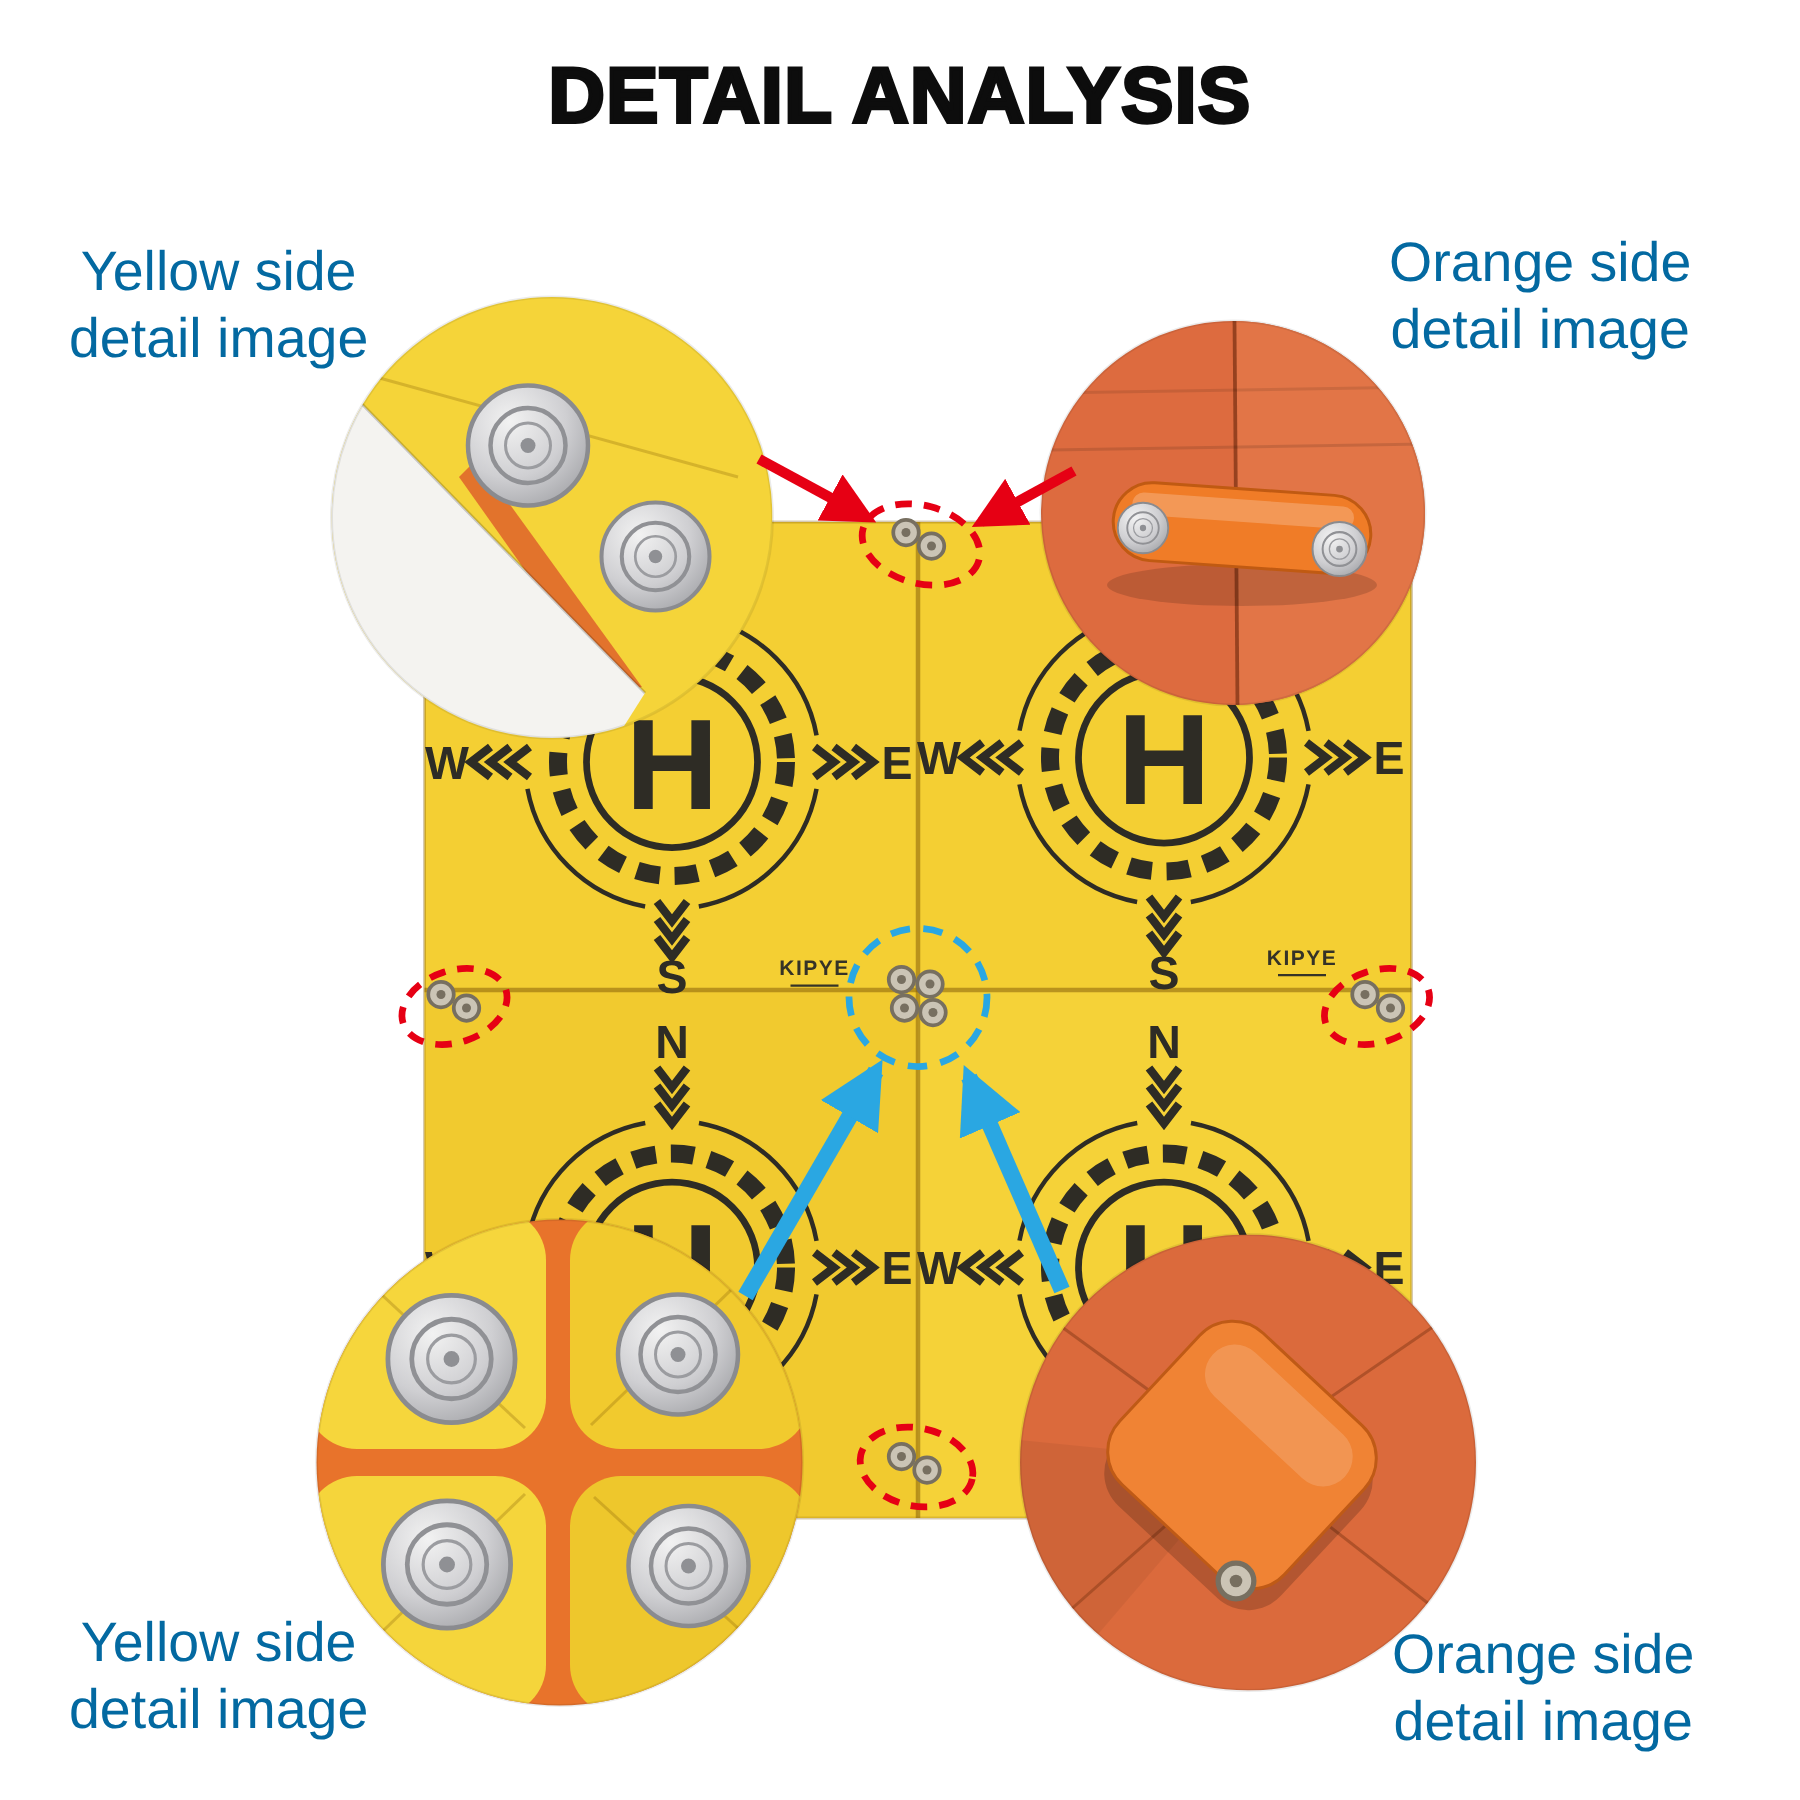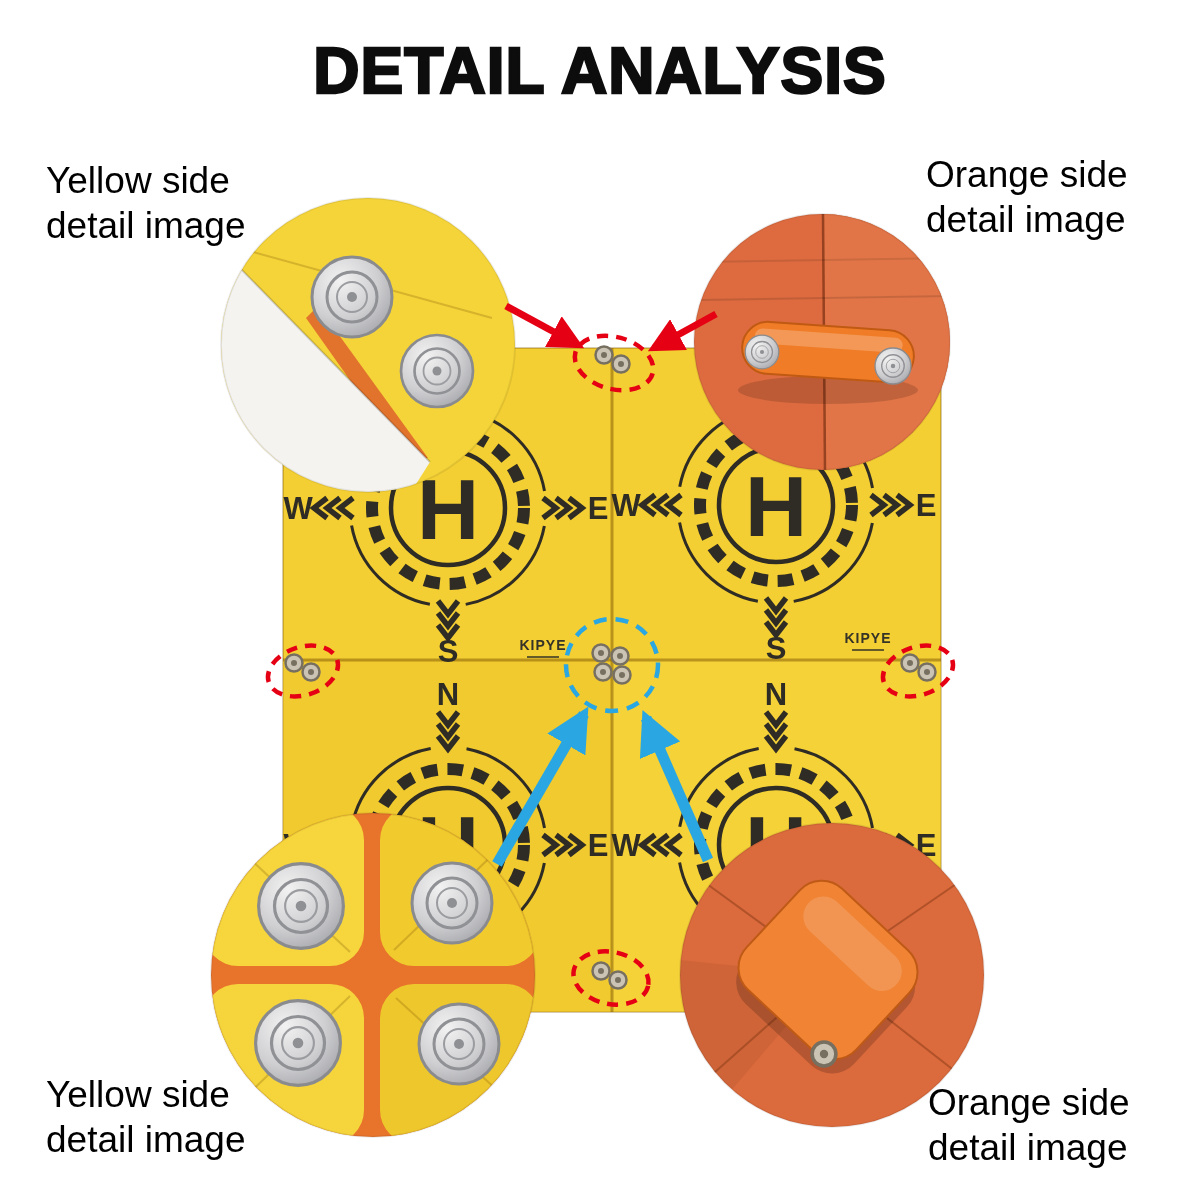--- a/index.html
+++ b/index.html
@@ -2,25 +2,25 @@
 <html><head>
 <meta charset="utf-8">
 <style>
   html,body{margin:0;padding:0;background:#ffffff;}
   .canvas{position:relative;width:1200px;height:1200px;background:#ffffff;overflow:hidden;
           font-family:"Liberation Sans",sans-serif;}
   svg.scene{position:absolute;left:0;top:0;}
 
   
   .page-title{position:absolute;top:34px;left:0;width:100%;margin:0;text-align:center;
-    font-size:64px;font-weight:700;letter-spacing:1px;color:#0d0d0d;
+    font-size:52px;font-weight:700;letter-spacing:1px;color:#0d0d0d;
     -webkit-text-stroke:2.5px #0d0d0d;font-family:"Liberation Sans",sans-serif;}
 
   
-  .callout{position:absolute;font-size:37px;line-height:45px;color:#000000;}
+  .callout{position:absolute;font-size:37px;line-height:45px;color:#0369a1;text-align:center;}
   .callout span{display:block;}
   .callout.tl{left:46px;top:158px;}
   .callout.tr{left:926px;top:152px;}
   .callout.bl{left:46px;top:1072px;}
   .callout.br{left:928px;top:1080px;}
 
   
   .ring-thin{fill:none;stroke:#2e2c25;stroke-width:3;}
   .ring-tick{fill:none;stroke:#2e2c25;stroke-width:12;stroke-dasharray:15.5 10;}
   .ring-inner{fill:none;stroke:#2e2c25;stroke-width:4.5;}

